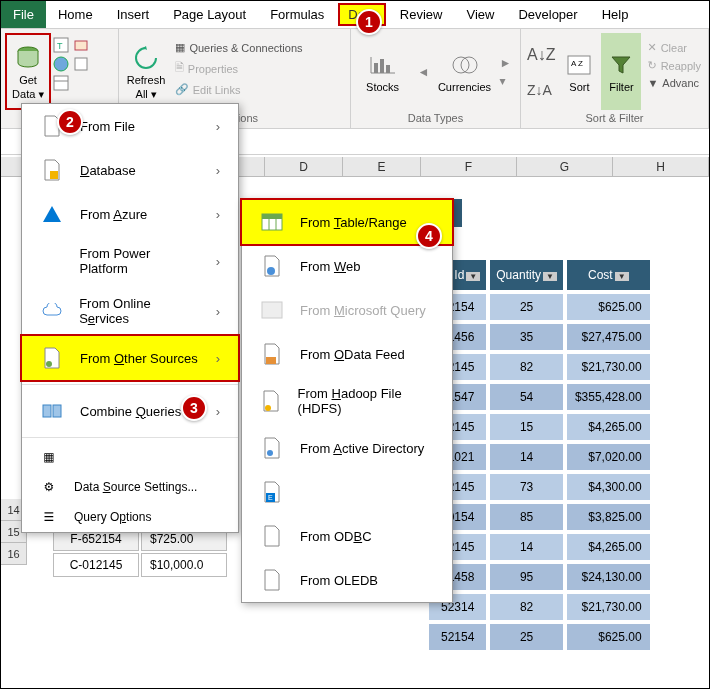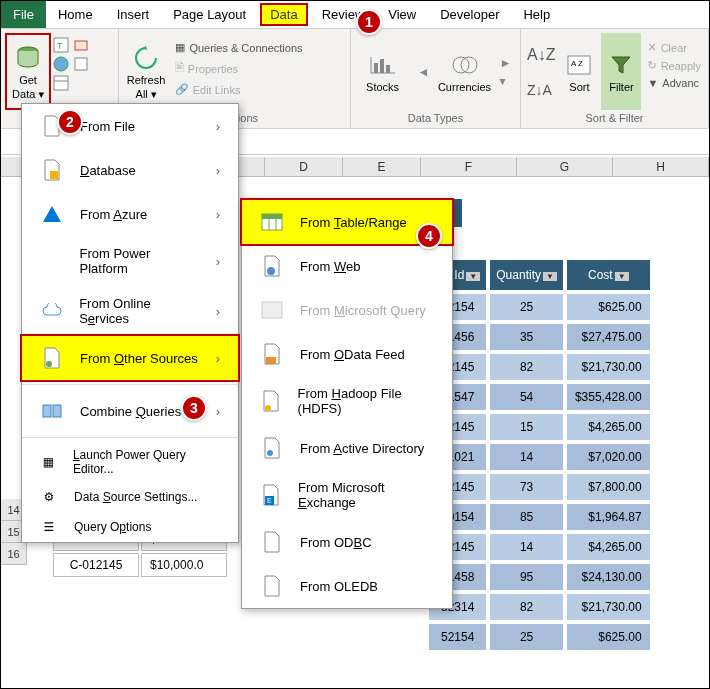--- a/index.html
+++ b/index.html
@@ -73,20 +73,21 @@
 .u { text-decoration: underline; }
 </style>
 </head>
 <body>
 
 <div class="ribbon-tabs">
   <div class="tab tab-file">File</div>
   <div class="tab">Home</div>
   <div class="tab">Insert</div>
   <div class="tab">Page Layout</div>
+  <div class="tab">Formulas</div>
   <div class="tab tab-data">Data</div>
   <div class="tab">Review</div>
   <div class="tab">View</div>
   <div class="tab">Developer</div>
   <div class="tab">Help</div>
 </div>
 
 <div class="ribbon">
   <div class="ribbon-group" style="width:118px">
     <div class="ribbon-group-content">
@@ -282,26 +283,26 @@
           <td>$4,265.00</td>
         </tr>
       <tr>
           <td>31021</td>
           <td>14</td>
           <td>$7,020.00</td>
         </tr>
       <tr>
           <td>12145</td>
           <td>73</td>
-          <td>$7,800.00</td>
+          <td>$4,300.00</td>
         </tr>
       <tr>
           <td>00154</td>
           <td>85</td>
-          <td>$1,964.87</td>
+          <td>$3,825.00</td>
         </tr>
       <tr>
           <td>32145</td>
           <td>14</td>
           <td>$4,265.00</td>
         </tr>
       <tr>
           <td>01458</td>
           <td>95</td>
           <td>$24,130.00</td>
@@ -402,21 +403,20 @@
           <rect x="2" y="4" width="8" height="12" fill="#9fc5e8" stroke="#3d85c6"></rect>
           <rect x="12" y="4" width="8" height="12" fill="#9fc5e8" stroke="#3d85c6"></rect>
         </svg>
       </span>
       <span>Combine <span class="u">Q</span>ueries</span>
       <span class="arrow">›</span>
     </div>
   <div class="menu-sep"></div>
   <div class="menu-item small">
       <span class="micon">▦</span>
-      <span><span class="u">L</span>aunch Power Query Editor...</span>
     </div>
   <div class="menu-item small">
       <span class="micon">⚙</span>
       <span>Data <span class="u">S</span>ource Settings...</span>
     </div>
   <div class="menu-item small">
       <span class="micon">☰</span>
       <span>Query O<span class="u">p</span>tions</span>
     </div>
 </div>
@@ -478,21 +478,20 @@
       <span>From <span class="u">A</span>ctive Directory</span>
     </div>
   <div class="menu-item">
       <span class="micon">
         <svg width="20" height="22">
           <path d="M3 1 h10 l4 4 v16 h-14 z" fill="#fff" stroke="#888"></path>
           <rect x="4" y="12" width="9" height="9" fill="#0078d4"></rect>
           <text x="6" y="19" font-size="7" fill="#fff">E</text>
         </svg>
       </span>
-      <span>From Microsoft <span class="u">E</span>xchange</span>
     </div>
   <div class="menu-item">
       <span class="micon">
         <svg width="20" height="22">
           <path d="M3 1 h10 l4 4 v16 h-14 z" fill="#fff" stroke="#888"></path>
         </svg>
       </span>
       <span>From OD<span class="u">B</span>C</span>
     </div>
   <div class="menu-item">

